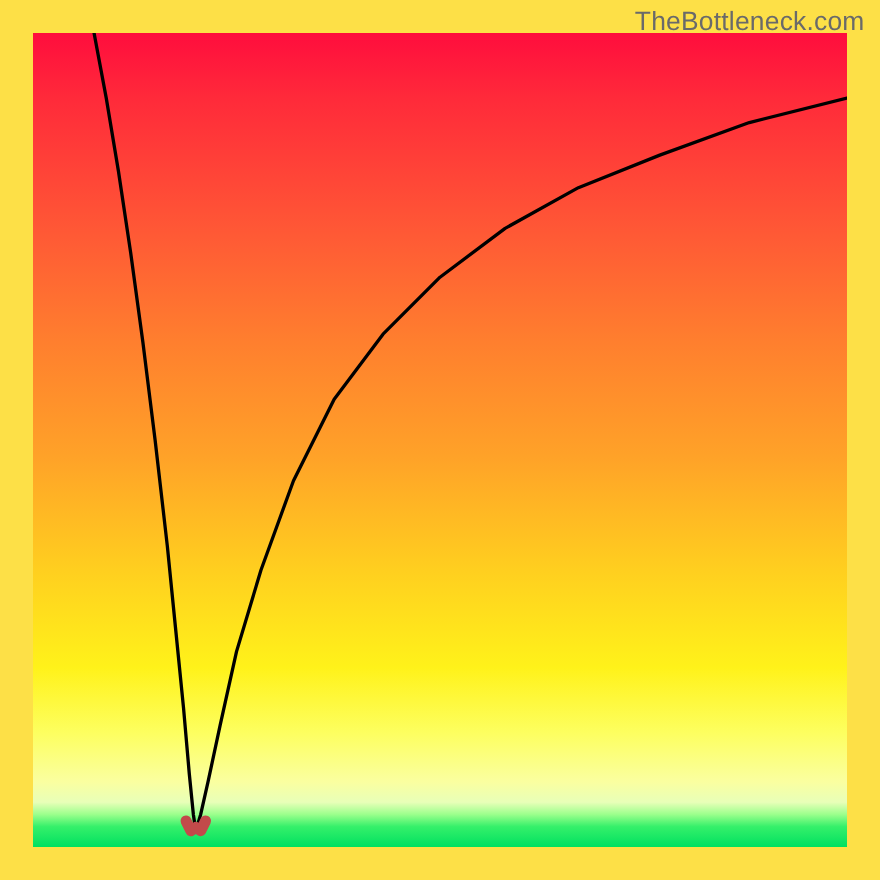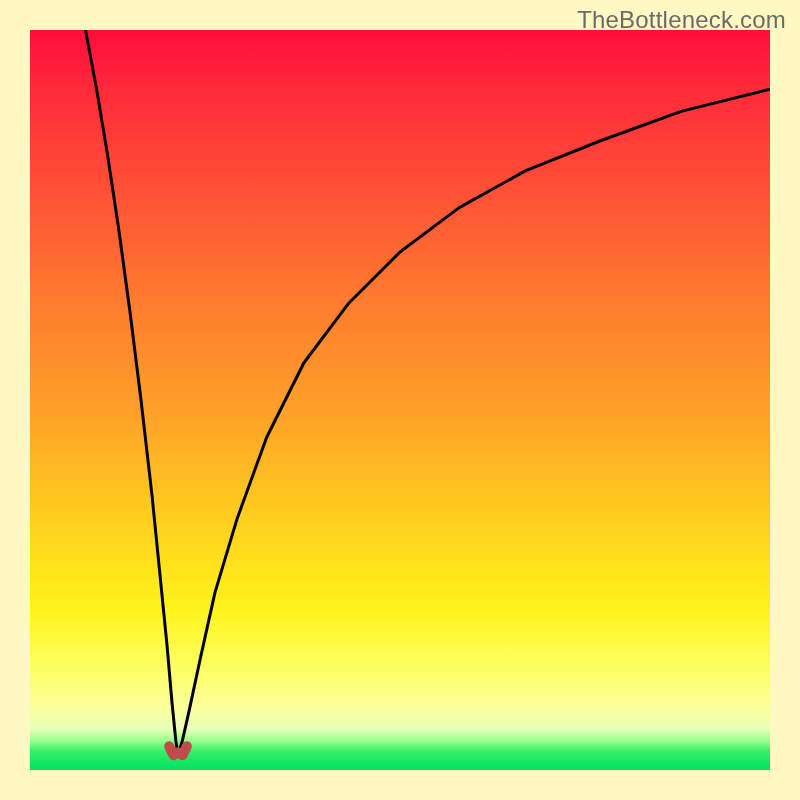--- a/index.html
+++ b/index.html
@@ -7,21 +7,21 @@
     padding: 0;
     width: 800px;
     height: 800px;
     background: #000;
     overflow: hidden;
     font-family: Arial, Helvetica, sans-serif;
   }
   .frame {
     position: absolute;
     inset: 0;
-    background: #fef9c3;
+    background: #fde047;
   }
   .plot-clip {
     position: absolute;
     left: 30px;
     top: 30px;
     width: 740px;
     height: 740px;
     overflow: hidden;
   }
   .gradient {

